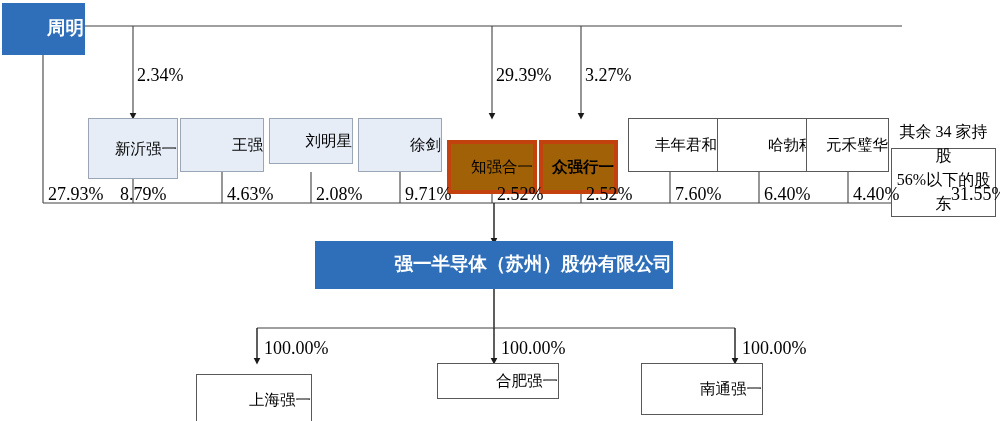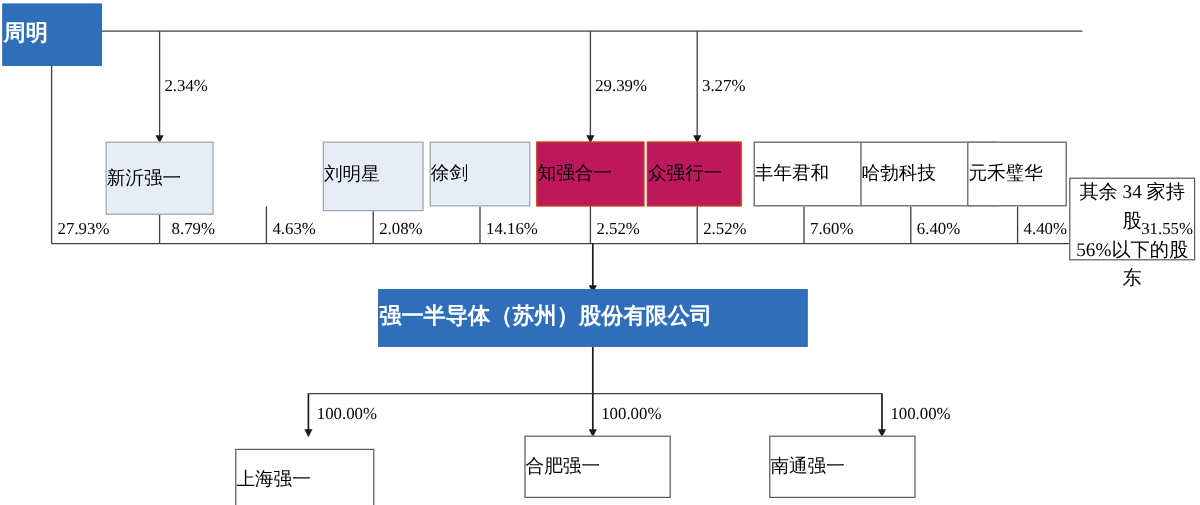--- a/index.html
+++ b/index.html
@@ -21,47 +21,48 @@
     top: 0;
     width: 1000px;
     height: 421px;
     pointer-events: none;
   }
   .node {
     position: absolute;
     box-sizing: border-box;
     display: flex;
     align-items: center;
-    justify-content: flex-start;
+    justify-content: flex-end;
     text-align: center;
     line-height: 1.25;
   }
   .node-blue {
     background: #2f6fba;
     border: 1px solid #2f6fba;
     color: #ffffff;
   }
   .node-lightblue {
     background: #e6edf7;
     border: 1px solid #9aa6b5;
     color: #000000;
   }
   .node-grey {
-    background: #be185d;
-    border: 1px solid #c2410c;
+    background: #a16207;
+    border: 4px solid #c2410c;
     color: #000000;
+    margin-top: 22px;
   }
   .node-white {
     background: #ffffff;
     border: 1px solid #595959;
     color: #000000;
   }
   .pct {
     position: absolute;
-    font-size: 14px;
+    font-size: 18px;
     color: #000000;
     white-space: nowrap;
     font-family: "Liberation Serif", "DejaVu Serif", serif;
   }
   .lbl-md { font-size: 15.5px; }
   .lbl-lg { font-size: 18.5px; font-weight: 700; }
   .lbl-two { font-size: 16px; line-height: 1.5; margin-top: 36px; }
 </style>
 </head>
 <body>
@@ -112,69 +113,72 @@
     <span>周明</span>
   </div>
 
   <div class="pct" style="left:137px; top:65px;">2.34%</div>
   <div class="pct" style="left:496px; top:65px;">29.39%</div>
   <div class="pct" style="left:585px; top:65px;">3.27%</div>
 
   <div class="node node-lightblue lbl-md" style="left:88px; top:118px; width:90px; height:61px;">
     <span>新沂强一</span>
   </div>
-  <div class="node node-lightblue lbl-md" style="left:269px; top:118px; width:84px; height:58px;font-family:Liberation Mono, monospace;">
+  <div class="node node-lightblue lbl-md" style="left:180px; top:118px; width:84px; height:54px;">
+    <span>王强</span>
+  </div>
+  <div class="node node-lightblue lbl-md" style="left:269px; top:118px; width:84px; height:46px;">
     <span>刘明星</span>
   </div>
   <div class="node node-lightblue lbl-md" style="left:358px; top:118px; width:84px; height:54px;">
     <span>徐剑</span>
   </div>
   <div class="node node-grey lbl-md" style="left:447px; top:118px; width:90px; height:54px;">
     <span>知强合一</span>
   </div>
-  <div class="node node-grey lbl-md" style="left:539px; top:118px; width:79px; height:54px;">
+  <div class="node node-grey lbl-md" style="left:539px; top:118px; width:79px; height:54px;font-weight:bold;">
     <span>众强行一</span>
   </div>
   <div class="node node-white lbl-md" style="left:628px; top:118px; width:90px; height:54px;">
     <span>丰年君和</span>
   </div>
   <div class="node node-white lbl-md" style="left:717px; top:118px; width:114px; height:54px;">
     <span>哈勃科技</span>
   </div>
   <div class="node node-white lbl-md" style="left:806px; top:118px; width:83px; height:54px;">
     <span>元禾璧华</span>
   </div>
   <div class="node node-white lbl-two" style="left:891px; top:112px; width:105px; height:69px; flex-direction:column;">
     <span>其余 34 家持股</span>
     <span>56%以下的股东</span>
   </div>
 
   <div class="pct" style="left:48px; top:184px;">27.93%</div>
-  <div class="pct" style="left:143px; top:184px;">8.79%</div>
+  <div class="pct" style="left:120px; top:184px;">8.79%</div>
   <div class="pct" style="left:227px; top:184px;">4.63%</div>
   <div class="pct" style="left:316px; top:184px;">2.08%</div>
-  <div class="pct" style="left:405px; top:184px;">14.16%</div>
+  <div class="pct" style="left:405px; top:184px;">9.71%</div>
   <div class="pct" style="left:497px; top:184px;">2.52%</div>
   <div class="pct" style="left:586px; top:184px;">2.52%</div>
   <div class="pct" style="left:675px; top:184px;">7.60%</div>
   <div class="pct" style="left:764px; top:184px;">6.40%</div>
   <div class="pct" style="left:853px; top:184px;">4.40%</div>
   <div class="pct" style="left:951px; top:184px;">31.55%</div>
 
   <div class="node node-blue lbl-lg" style="left:315px; top:241px; width:358px; height:48px;">
     <span>强一半导体（苏州）股份有限公司</span>
   </div>
 
   <div class="pct" style="left:264px; top:338px;">100.00%</div>
   <div class="pct" style="left:501px; top:338px;">100.00%</div>
   <div class="pct" style="left:742px; top:338px;">100.00%</div>
 
   <div class="node node-white lbl-md" style="left:196px; top:374px; width:116px; height:52px;">
     <span>上海强一</span>
   </div>
-  <div class="node node-white lbl-md" style="left:437px; top:363px; width:122px; height:52px;">
+  <div class="node node-white lbl-md" style="left:437px; top:363px; width:122px; height:36px;">
     <span>合肥强一</span>
   </div>
   <div class="node node-white lbl-md" style="left:641px; top:363px; width:122px; height:52px;">
     <span>南通强一</span>
   </div>
 
 </div>
 
 </body></html>

